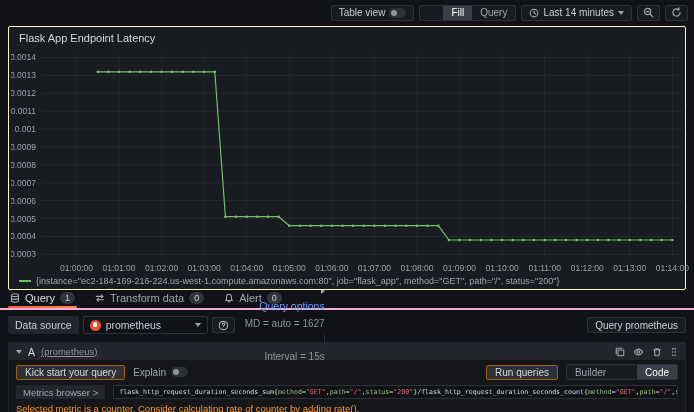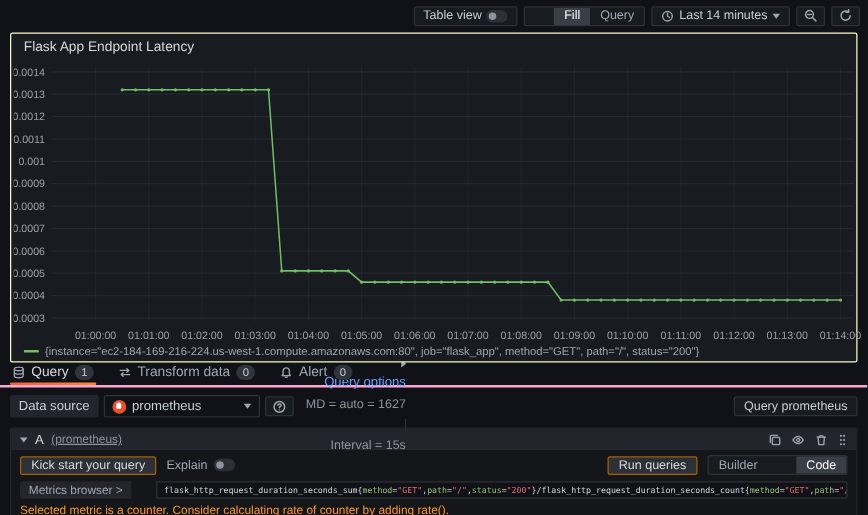--- a/index.html
+++ b/index.html
@@ -57,21 +57,21 @@
   .query-card { margin:6px 8px 0 8px; border:1px solid #22252b; border-radius:2px; background:#141619; }
   .qrow-header { background:#22252b; height:17px; display:flex; align-items:center; gap:6px; padding:0 7px; }
   .ref-id { font-size:10.5px; color:#d8d9da; font-weight:500; }
   .ds-hint { font-size:9.5px; color:#8e949e;text-decoration:underline; }
   .qrow-icons { margin-left:auto; display:flex; align-items:center; gap:8px; }
   .qrow-icons > span { cursor:pointer; display:flex; }
   .q-toolbar { display:flex; align-items:center; gap:8px; padding:4px 7px; }
   .btn { background:#2d3036; border:1px solid #a16207; border-radius:2px; color:#d8d9da; font-size:10px; padding:1px 8px; height:15px; display:flex; align-items:center; cursor:pointer; white-space:nowrap; }
   .explain-wrap { display:flex; align-items:center; gap:5px; color:#9fa7b3; font-size:10px; }
   .q-toolbar-right { margin-left:auto; display:flex; align-items:center; gap:8px; }
-  .code-row { display:flex; align-items:stretch; gap:20px; padding:1px 7px 3px 7px; }
+  .code-row { display:flex; align-items:stretch; gap:8px; padding:1px 7px 3px 7px; }
   .mb-chip { background:#24262c; color:#9fa7b3; font-size:9.5px; display:flex; align-items:center; padding:0 7px; border-radius:2px 0 0 2px; cursor:pointer; white-space:nowrap; }
   .code-input { flex:1; border:1px solid #2c3235; background:#101217; border-radius:0 2px 2px 0; font-family:"DejaVu Sans Mono", monospace; font-size:6.6px; display:flex; align-items:center; padding:0 5px; white-space:nowrap; overflow:hidden; height:14px; cursor:text; }
   .tok-metric { color:#d8d9da; } .tok-brace { color:#d8d9da; } .tok-op { color:#d8d9da; }
   .tok-label { color:#98c379; } .tok-string { color:#e06c75; }
   .warn-row { padding:1px 7px 2px 7px; font-size:9.5px; color:#ff9830; white-space:nowrap; overflow:hidden; }
   .warn-link { color:#ff9830; text-decoration:underline; cursor:pointer; }
   .chev-right { width:0; height:0; border-top:3px solid transparent; border-bottom:3px solid transparent; border-left:4px solid #9fa7b3; display:inline-block; }
   .chev-down { width:0; height:0; border-left:3px solid transparent; border-right:3px solid transparent; border-top:4px solid #9fa7b3; display:inline-block; }
 </style>
 </head>

